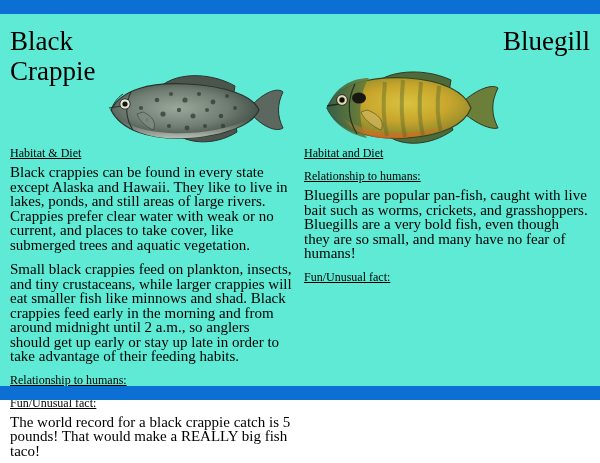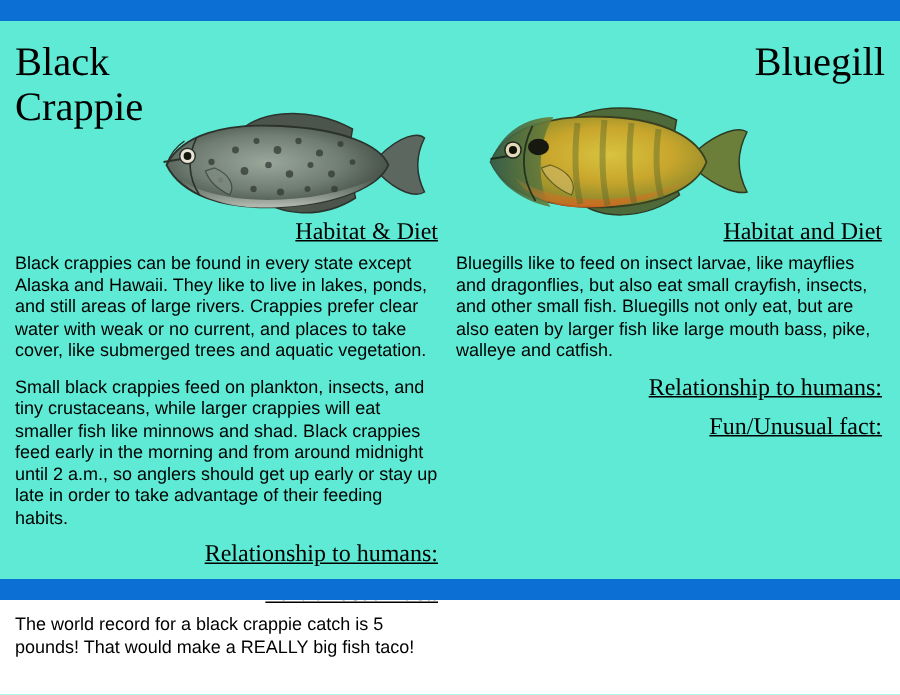--- a/index.html
+++ b/index.html
@@ -107,31 +107,30 @@
     left: 10px;
     width: 282px;
   }
   .body-text.right {
     top: 132px;
     left: 4px;
     width: 284px;
   }
   h3.section {
     font-family: "Liberation Serif", serif;
-    font-size: 16px;
+    font-size: 12px;
     font-weight: normal;
     margin: 0 0 4px 0;
     padding: 0;
     text-decoration: underline;
     color: #000;
-    text-align: right;
   }
   p.para {
-    font-family: Liberation Sans, sans-serif;
-    font-size: 12px;
+    font-family: Liberation Serif, serif;
+    font-size: 15px;
     line-height: 14.5px;
     margin: 0 0 10px 0;
     padding: 0;
     color: #000;
     text-align: left;
   }
   p.para.last {
     margin-bottom: 9px;
   }
   .sec-block {
@@ -277,25 +276,25 @@
 
           <circle cx="27" cy="40" r="5.4" fill="#e3d9b8" stroke="#1d2a1c" stroke-width="1"></circle>
           <circle cx="27" cy="40" r="2.7" fill="#101208"></circle>
         </svg>
       </div>
 
       <div class="body-text right">
 
         <div class="sec-block">
           <h3 class="section">Habitat and Diet</h3>
-          <p class="para last">Bluegills like to feed on insect larvae, like mayflies and dragonflies, but also eat small crayfish, insects, and other small fish. Bluegills not only eat, but are also eaten by larger fish like large mouth bass, pike, walleye and catfish.</p>
         </div>
 
         <div class="sec-block">
           <h3 class="section">Relationship to humans:</h3>
+          <p class="para last">Bluegills are popular pan-fish, caught with live bait such as worms, crickets, and grasshoppers. Bluegills are a very bold fish, even though they are so small, and many have no fear of humans!</p>
         </div>
 
         <div class="sec-block">
           <h3 class="section">Fun/Unusual fact:</h3>
         </div>
 
       </div>
     </div>
 
   </div>

